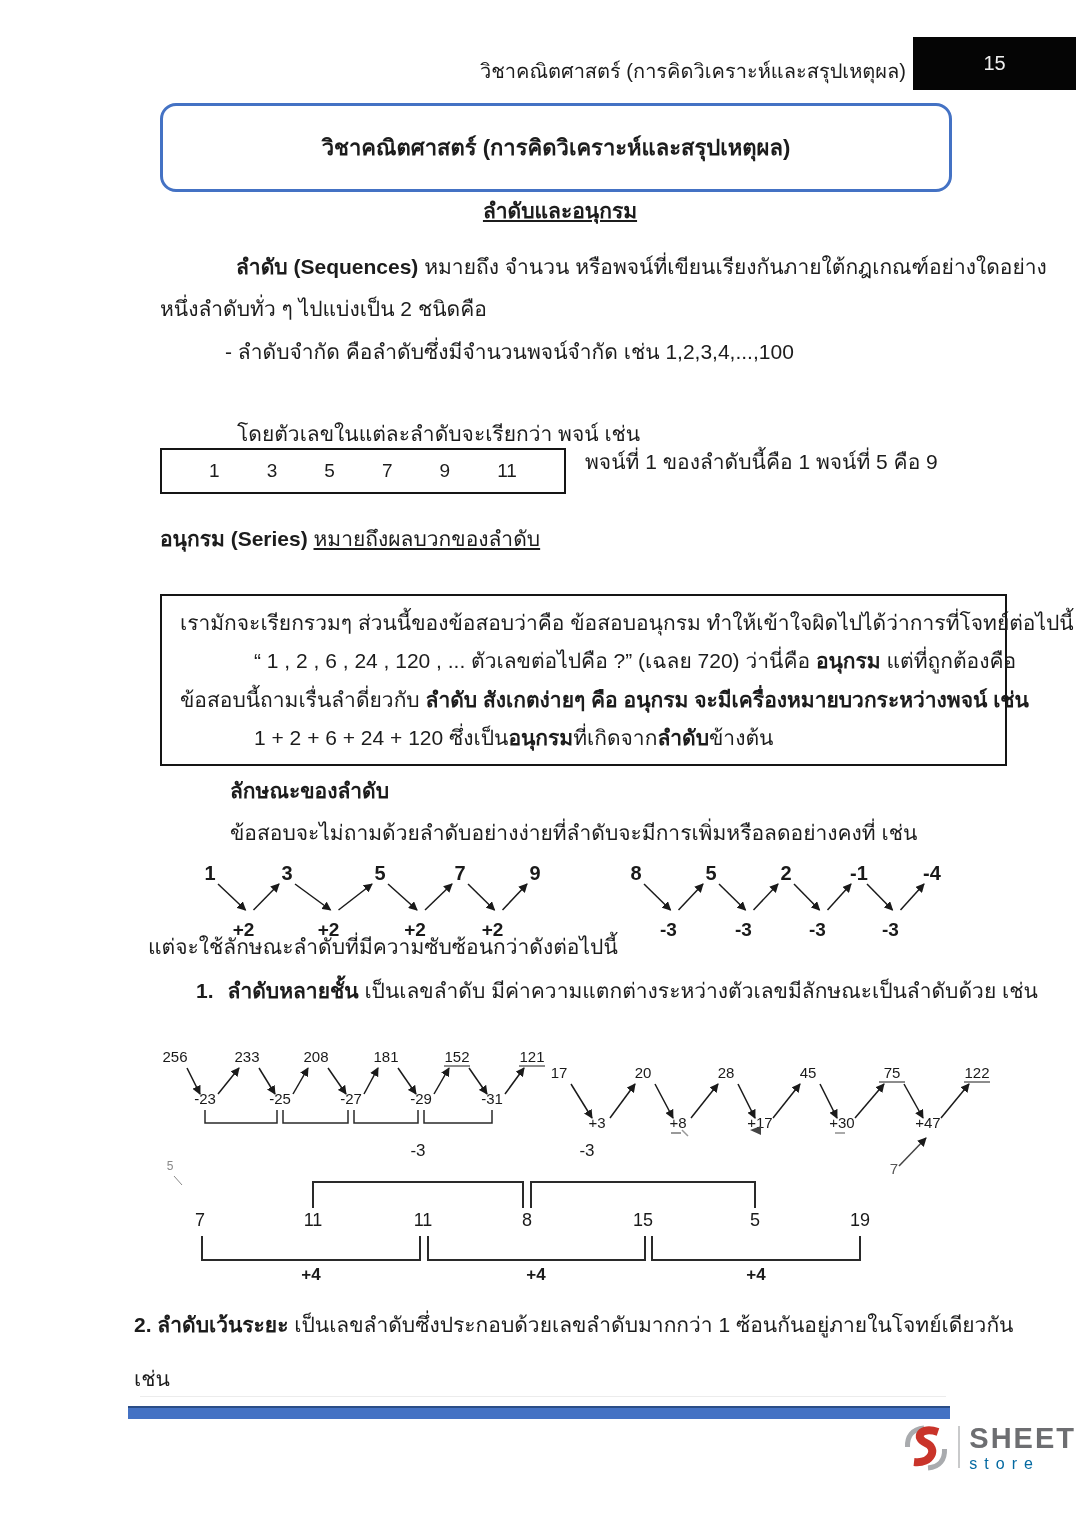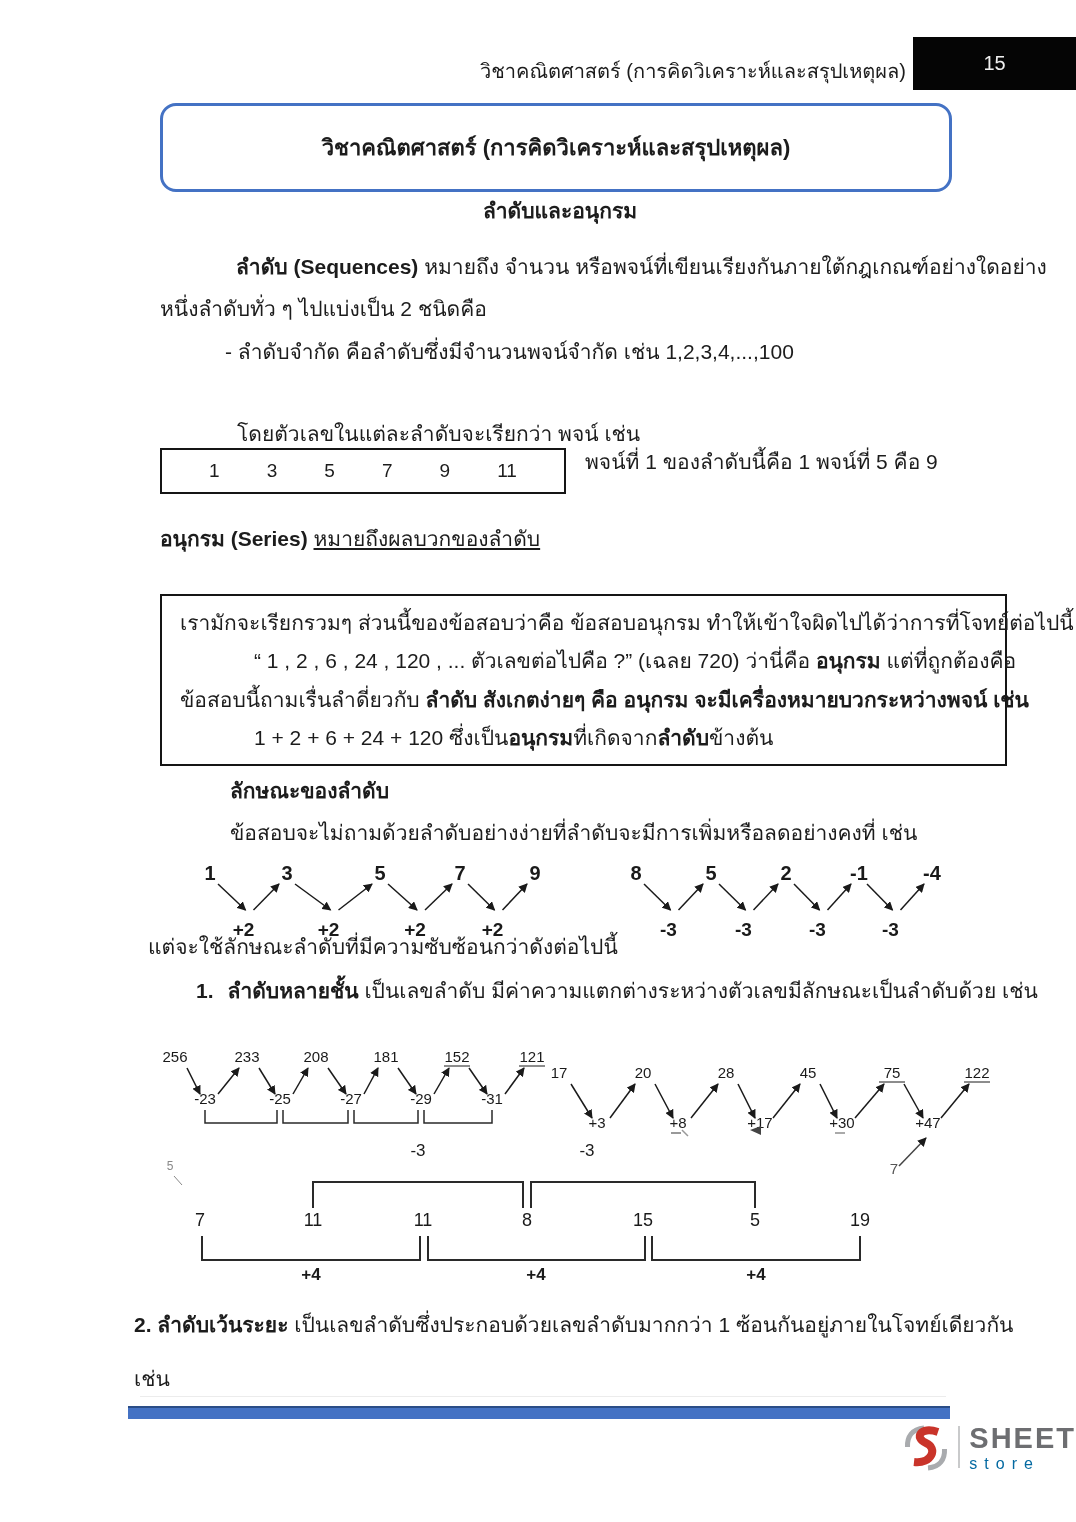--- a/index.html
+++ b/index.html
@@ -9,21 +9,21 @@
   .b{font-weight:bold;}
   .u{text-decoration:underline;}
   .t{font-size:21px;line-height:1.25;white-space:nowrap;text-align:center;}
   .header-line{font-size:20px;}
   #page-num-box{left:913px;top:37px;width:163px;height:53px;background:#050505;color:#efefef;
         display:flex;align-items:center;justify-content:center;font-size:20px;}
   #title-box{left:160px;top:103px;width:786px;height:83px;border:3px solid #4472c4;border-radius:16px;
         display:flex;align-items:center;justify-content:center;}
   #title-box span{font-size:22px;font-weight:bold;}
   #main-heading{left:160px;top:194px;width:800px;text-align:center;font-size:21px;font-weight:bold;
-        }
+        text-decoration:underline;}
   #seq-box{left:160px;top:448px;width:402px;height:42px;border:2px solid #151515;
         display:flex;align-items:center;justify-content:space-evenly;font-size:19px;}
   #note-box{left:160px;top:594px;width:843px;height:168px;border:2px solid #151515;}
   .note-line{position:absolute;left:18px;white-space:nowrap;font-size:21px;}
   #blue-bar{left:128px;top:1406px;width:822px;height:11px;background:#4472c4;border-top:2px solid #2a4d87;}
   #pre-bar-rule{left:140px;top:1396px;width:806px;height:1px;background:#ececec;}
   #footer-logo{left:0;right:0;top:1424px;display:flex;justify-content:flex-end;align-items:flex-start;gap:9px;}
   #brand-text{color:#6d6e71;font-size:29px;font-weight:bold;letter-spacing:2px;line-height:1;}
   #brand-sub{color:#0369a1;font-size:16px;letter-spacing:7px;line-height:1;margin-top:3px;}
   .logo-divider{width:2px;height:42px;background:#c9cacb;margin-top:2px;}

